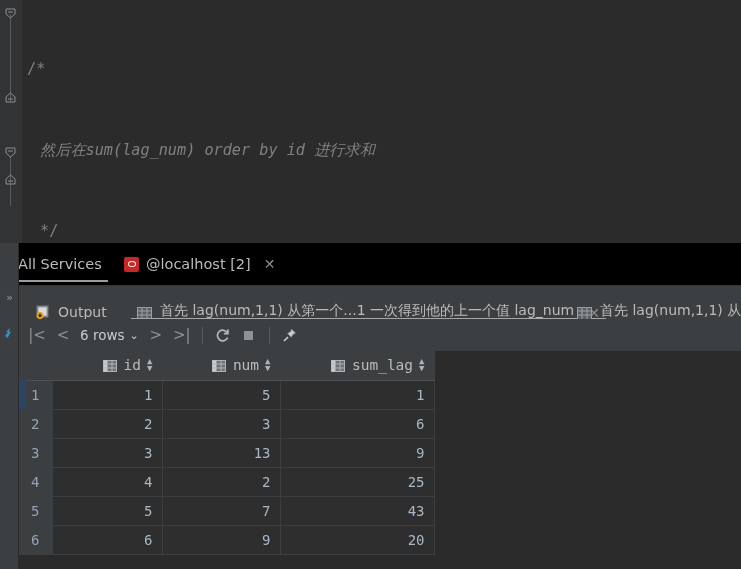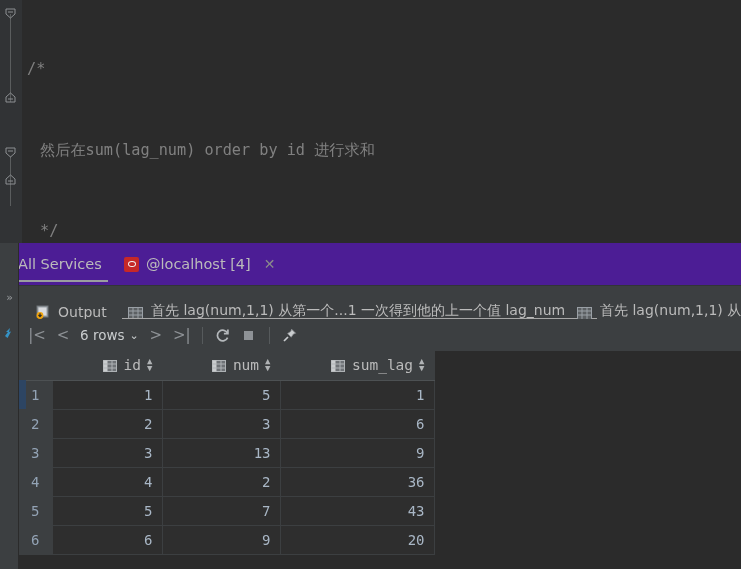--- a/index.html
+++ b/index.html
@@ -65,21 +65,21 @@
     font-size: 11px; color: #9a9da0;
   }
 
   
   .services {
     position: absolute; left: 0; top: 243px; width: 741px; bottom: 0;
     background: #3c3f41;
   }
   .svc-tabbar {
     position: absolute; left: 0; top: 0; width: 741px; height: 42px;
-    background: #4c1d95;
+    background: #000000;
   }
   .svc-tab {
     position: absolute; top: 0; height: 42px;
     display: flex; align-items: center; gap: 7px;
     font-size: 14.5px; color: #bbbbbb;
     padding: 0 6px;
   }
   .svc-tab.allsvc { left: 12px; }
   .svc-tab.allsvc::after {
     content: ""; position: absolute; left: 0; right: 0; bottom: 3px;
@@ -103,21 +103,21 @@
     position: absolute; left: 19px; top: 42px; width: 722px; height: 34px;
     background: #3c3f41; border-top: 1px solid #323537;
   }
   .res-tab {
     position: absolute; top: 0; height: 34px;
     display: flex; align-items: flex-end; gap: 8px;
     font-size: 14px; color: #bbbbbb; padding: 0 8px;
     white-space: nowrap;
   }
   .res-tab.output { left: 8px; }
-  .res-tab.r1 { left: 101px; }
+  .res-tab.r1 { left: 110px; }
   .res-tab.r1::after {
     content: ""; position: absolute; left: 2px; right: 2px; bottom: 0;
     height: 2px; background: #a7a7a7;
   }
   .res-tab.r2 { left: 550px; }
 
   .grid-ico { width: 15px; height: 13px; position: relative; }
   .out-ico { width: 15px; height: 15px; position: relative; }
 
   
@@ -203,39 +203,39 @@
       <div class="fold" style="top:173px;">
         <svg width="13" height="13" viewBox="0 0 13 13">
           <path d="M2 11 h9 V6 L6.5 2 L2 6 z" fill="none" stroke="#8d9093" stroke-width="1"></path>
           <line x1="4" y1="8" x2="9" y2="8" stroke="#8d9093" stroke-width="1"></line>
         </svg>
       </div>
     </div>
 
     <div class="code">
       <span class="ln"><span class="cmt">/*</span></span>
-      <span class="ln"><span class="cmt" style="padding-left:13px;">然后在sum(lag_num) order by id 进行求和</span></span>
+      <span class="ln"><span class="cmt" style="padding-left:13px;font-style:italic;">然后在sum(lag_num) order by id 进行求和</span></span>
       <span class="ln"><span class="cmt" style="padding-left:13px;">*/</span></span>
       <span class="ln"><span class="caret"></span></span>
       <span class="ln"><span class="kw">select</span><span class="punct"> </span><span class="col">id</span><span class="punct">, </span><span class="col">num</span><span class="punct">, </span><span class="func">sum</span><span class="kw">(</span><span class="ident">lag_num</span><span class="kw">)</span><span class="punct"> </span><span class="kw">over</span><span class="punct"> </span><span class="kw">(</span><span class="kw">order by</span><span class="punct"> </span><span class="col">id</span><span class="kw">)</span><span class="punct"> </span><span class="kw">as</span><span class="punct"> </span><span class="ident">sum_lag</span></span>
       <span class="ln"><span class="kw">from</span><span class="punct"> </span><span class="kw">(</span><span class="kw">select</span><span class="punct"> </span><span class="col">id</span><span class="punct">, </span><span class="col">num</span><span class="punct">, </span><span class="func wavy">lag</span><span class="kw">(</span><span class="col">num</span><span class="punct">, </span><span class="num">1</span><span class="punct">, </span><span class="num">1</span><span class="kw">)</span><span class="punct"> </span><span class="kw">over</span><span class="punct"> </span><span class="kw">()</span><span class="punct"> </span><span class="kw">as</span><span class="punct"> </span><span class="ident">lag_num</span><span class="punct"> </span><span class="kw">from</span><span class="punct"> </span><span class="tbl">T1207</span><span class="kw">)</span><span class="punct"> </span><span class="ident">a</span></span>
     </div>
   </div>
 
   <div class="services">
 
     <div class="svc-tabbar">
       <div class="svc-tab allsvc">
         <span>All Services</span>
       </div>
       <div class="svc-tab localhost">
         <span class="db-dot">
             <i></i>
           </span>
-        <span>@localhost [4]</span>
+        <span>@localhost [2]</span>
         <span class="tab-close">✕</span>
       </div>
     </div>
 
     <div class="res-tabbar">
       <div class="res-tab output">
         <span class="out-ico">
           <svg width="15" height="15" viewBox="0 0 15 15">
             <rect x="2" y="1" width="11" height="11" fill="#9aa0a6" stroke="#6f7479"></rect>
             <rect x="3.5" y="2.5" width="8" height="8" fill="#d8dadd"></rect>
@@ -379,21 +379,21 @@
           <tr>
             <td class="rownum">3</td>
             <td>3</td>
             <td>13</td>
             <td>9</td>
           </tr>
           <tr>
             <td class="rownum">4</td>
             <td>4</td>
             <td>2</td>
-            <td>36</td>
+            <td>25</td>
           </tr>
           <tr>
             <td class="rownum">5</td>
             <td>5</td>
             <td>7</td>
             <td>43</td>
           </tr>
           <tr>
             <td class="rownum">6</td>
             <td>6</td>

